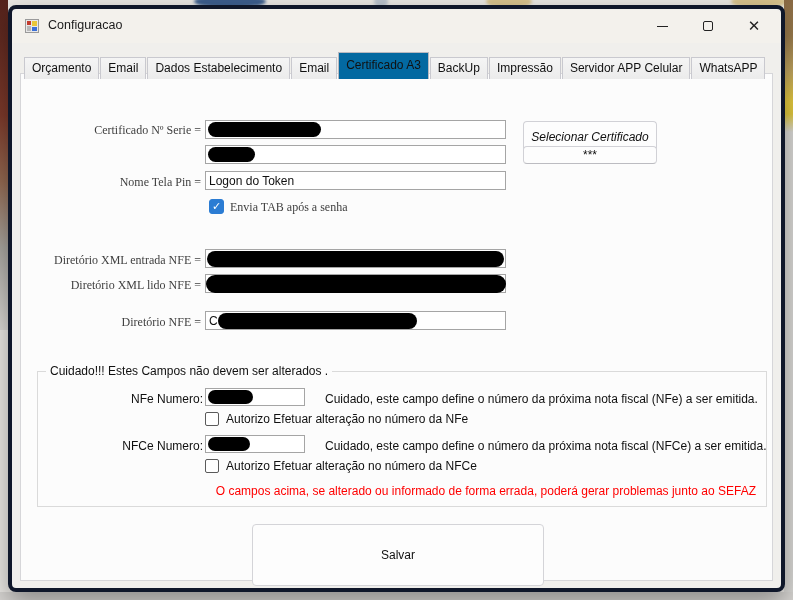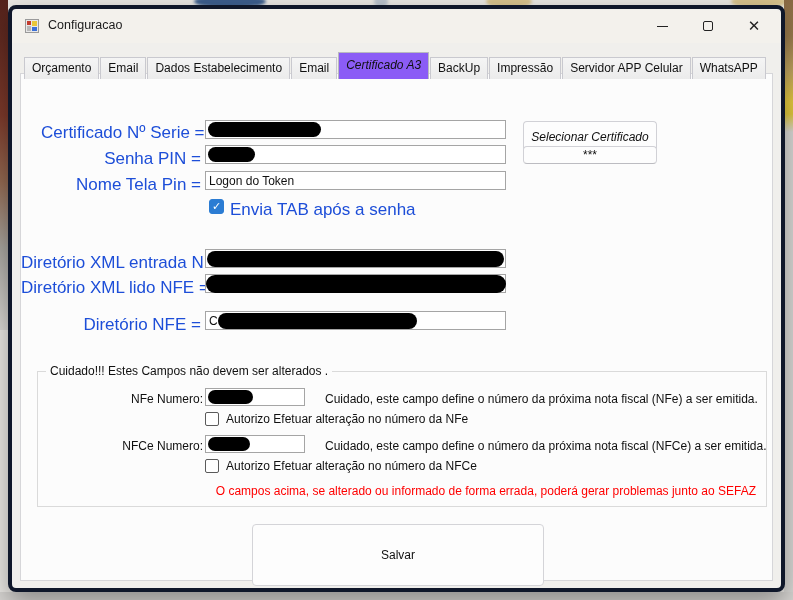--- a/index.html
+++ b/index.html
@@ -39,27 +39,27 @@
     font-size:13px;color:#222;cursor:default;}
   .cap-btn.min span{display:block;width:11px;height:0;border-top:1.5px solid #222;}
   .cap-btn.max span{display:block;width:10px;height:10px;border:1.2px solid #222;box-sizing:border-box;border-radius:2px;}
   .cap-btn.close{font-size:15px;}
 
   
   .tabs{position:absolute;left:12px;top:43px;display:flex;align-items:flex-end;z-index:4;}
   .tab{height:22px;line-height:21px;padding:0 7px;font-size:12px;color:#111;
     background:linear-gradient(#f5f5f5,#ebebeb);border:1px solid #c9c9cf;border-bottom:none;
     margin-right:1px;box-sizing:border-box;white-space:nowrap;}
-  .tab.active{height:27px;line-height:25px;background:#8b5cf6;border:1px solid #b9b9c0;border-bottom:none;
-    position:relative;z-index:5;font-style:italic;}
+  .tab.active{height:27px;line-height:25px;background:#0369a1;border:1px solid #b9b9c0;border-bottom:none;
+    position:relative;z-index:5;}
   .tabpage{position:absolute;left:8px;top:64px;right:8px;bottom:7px;background:#fcfcfc;
     border:1px solid #d6d6d9;box-sizing:border-box;z-index:1;}
 
   
-  .lbl{position:absolute;font-size:17px;color:#1d4ed8;z-index:6;white-space:nowrap;}
+  .lbl{position:absolute;font-size:12px;color:#404040;z-index:6;white-space:nowrap;font-family:Liberation Serif, serif;}
   .lbl.right{text-align:right;}
   .tbox{position:absolute;background:#fff;border:1px solid #a5a5a5;box-sizing:border-box;z-index:6;
     font-size:12px;color:#101010;padding:1px 3px 0 3px;line-height:16px;}
   .btn{position:absolute;background:#fdfdfd;border:1px solid #d1d1d6;border-bottom-color:#bcbcc1;
     border-radius:4px;box-sizing:border-box;display:flex;align-items:center;justify-content:center;
     font-size:12px;color:#101010;z-index:6;cursor:default;}
   .redact{position:absolute;background:#000;border-radius:9px;z-index:7;}
   .cbx{position:absolute;width:15px;height:15px;box-sizing:border-box;border-radius:3px;z-index:6;}
   .cbx.checked{background:#2b7cd3;border:1px solid #2b7cd3;color:#fff;font-size:11px;
     display:flex;align-items:center;justify-content:center;line-height:1;}
@@ -118,21 +118,20 @@
       <div class="tab">WhatsAPP</div>
     </div>
 
     <div class="tabpage"></div>
 
     <div class="lbl right" style="left:29px;top:114px;width:160px;">Certificado Nº Serie =</div>
     <div class="tbox" style="left:193px;top:111px;width:301px;height:19px;"></div>
     <div class="redact" style="left:196px;top:113px;width:113px;height:15px;"></div>
     <div class="btn" style="left:511px;top:112px;width:134px;height:32px;font-style:italic;">Selecionar Certificado</div>
 
-    <div class="lbl right" style="left:29px;top:140px;width:160px;">Senha PIN =</div>
     <div class="tbox" style="left:193px;top:136px;width:301px;height:19px;"></div>
     <div class="redact" style="left:196px;top:138px;width:47px;height:15px;"></div>
     <div class="btn" style="left:511px;top:137px;width:134px;height:18px;">***</div>
 
     <div class="lbl right" style="left:29px;top:166px;width:160px;">Nome Tela Pin =</div>
     <div class="tbox" style="left:193px;top:162px;width:301px;height:19px;">Logon do Token</div>
 
     <div class="cbx checked" style="left:197px;top:190px;">
         <span>✓</span>
       </div>

